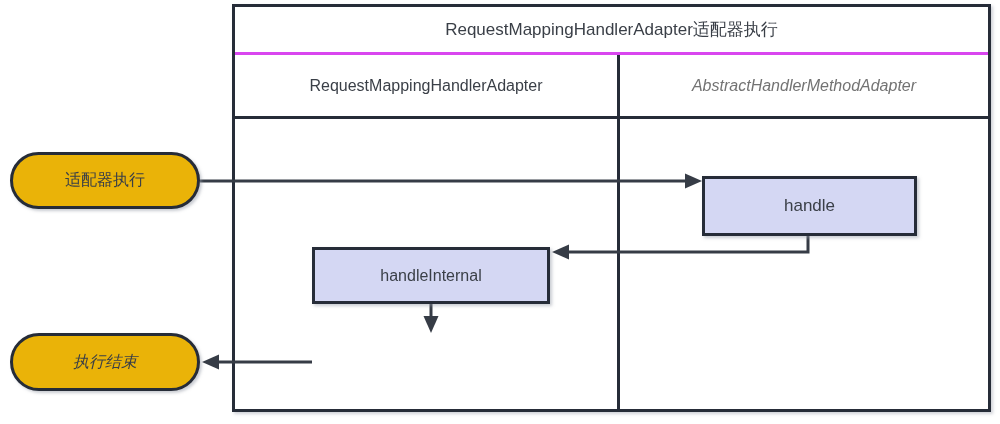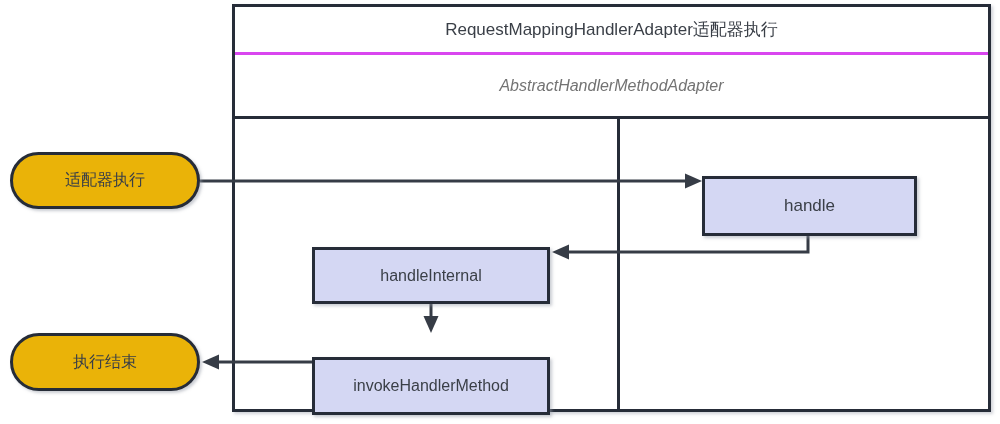--- a/index.html
+++ b/index.html
@@ -80,21 +80,21 @@
   }
   .node.terminal {
     background: #eab308;
     border-radius: 29px;
   }
   .node.step {
     background: #d4d7f3;
     margin-top: 24px;
   }
   #node-start               { left: 10px;  top: 152px; width: 190px; height: 57px; }
-  #node-end                 { left: 10px;  top: 333px; width: 190px; height: 58px; }
+  #node-end                 { left: 10px;  top: 333px; width: 190px; height: 58px; font-style: italic; }
   #node-handle              { left: 702px; top: 152px; width: 215px; height: 60px; font-size: 17px; }
   #node-handle-internal     { left: 312px; top: 223px; width: 238px; height: 57px; }
   #node-invoke              { left: 312px; top: 333px; width: 238px; height: 58px; }
 
   
   .connectors {
     position: absolute;
     left: 0; top: 0;
     width: 1000px;
     height: 424px;
@@ -111,20 +111,21 @@
   }
 </style>
 </head>
 <body>
 
 <div class="stage">
 
   <div class="frame">
     <div class="title-row">RequestMappingHandlerAdapter适配器执行</div>
     <div class="header-row">
+      <div class="col-left">RequestMappingHandlerAdapter</div>
       <div class="col-right">AbstractHandlerMethodAdapter</div>
     </div>
     <div class="body-row">
       <div class="col-left"></div>
       <div class="col-right"></div>
     </div>
   </div>
 
   <svg class="connectors" viewBox="0 0 1000 424" xmlns="http://www.w3.org/2000/svg">
 
@@ -150,15 +151,14 @@
   </svg>
 
   <div class="node terminal" id="node-start">适配器执行</div>
 
   <div class="node terminal" id="node-end">执行结束</div>
 
   <div class="node step" id="node-handle">handle</div>
 
   <div class="node step" id="node-handle-internal">handleInternal</div>
 
-  <div class="node step" id="node-invoke">invokeHandlerMethod</div>
 
 </div>
 
 </body></html>

